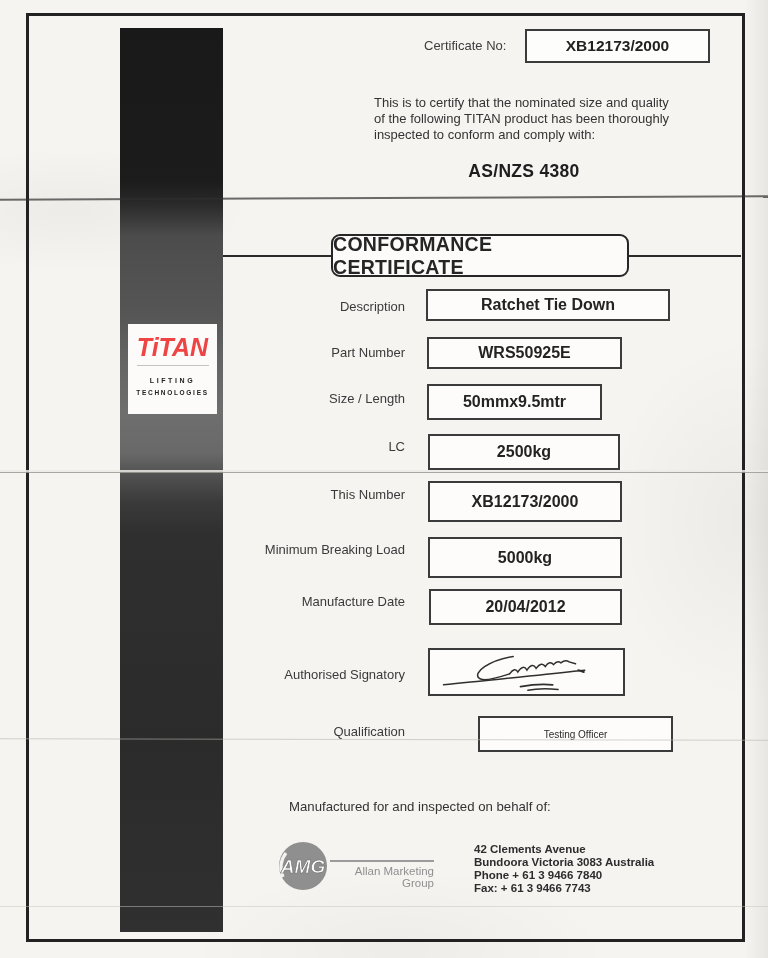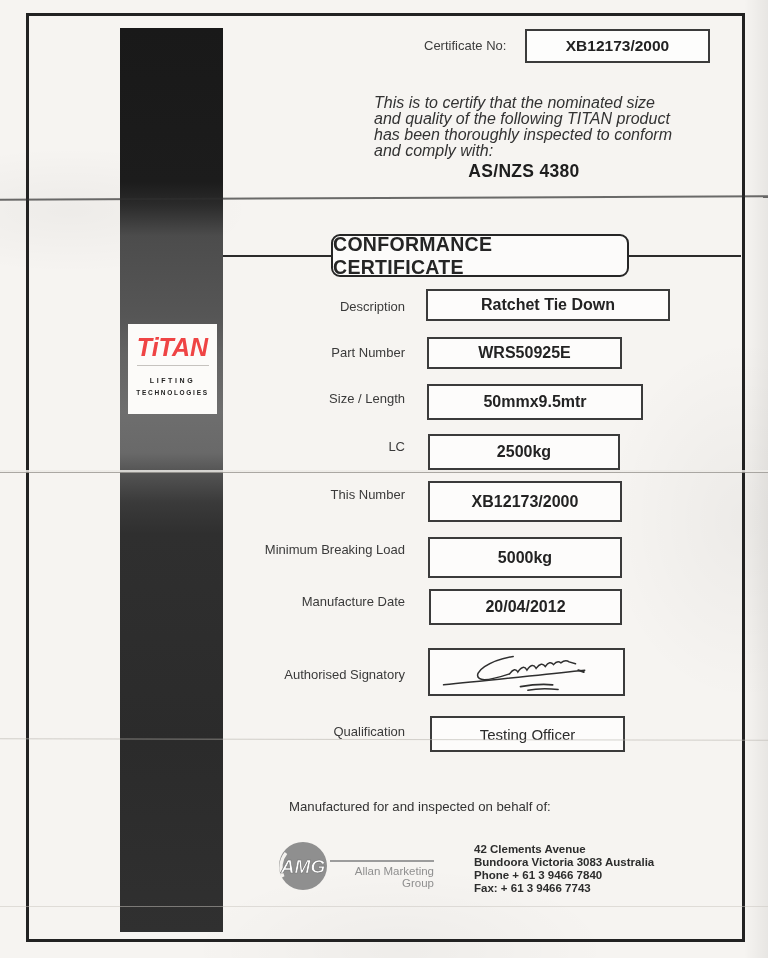--- a/index.html
+++ b/index.html
@@ -31,33 +31,33 @@
   }
   .titan-name{margin-top:9px;font-weight:bold;font-style:italic;font-size:25px;letter-spacing:0px;color:#ef4444;}
   .titan-rule{width:72px;height:1px;background:#c6c3bf;margin-top:3px;}
   .titan-sub1{margin-top:11px;font-size:7px;font-weight:bold;letter-spacing:2.6px;color:#222;}
   .titan-sub2{margin-top:5px;font-size:6.5px;font-weight:bold;letter-spacing:1.7px;color:#222;}
   
   .certno-label{left:424px;top:38px;font-size:13px;color:#3c3c3c;}
   .certno-box{left:525px;top:29px;width:185px;height:34px;border:2px solid #3b3b3b;background:#fdfdfc;
     display:flex;align-items:center;justify-content:center;font-weight:bold;font-size:15.5px;color:#222;}
   
-  .intro{left:374px;top:95px;width:302px;font-size:16px;line-height:16px;color:#333;font-style:italic;}
+  .intro{left:374px;top:95px;width:302px;font-size:13px;line-height:16px;color:#333;}
   .standard{left:374px;top:161px;width:300px;text-align:center;font-family:Liberation Sans, sans-serif;
     font-weight:bold;font-size:17.5px;color:#1e1e1e;letter-spacing:.3px;}
   
   .title-line{left:223px;top:255px;width:518px;height:2px;background:#2b2b2b;}
   .title-box{left:331px;top:234px;width:298px;height:43px;background:#fcfbfa;border:2.5px solid #262626;
     border-radius:9px;display:flex;align-items:center;justify-content:center;
     font-weight:bold;font-size:19.5px;letter-spacing:.3px;color:#252525;z-index:3;}
   
   .flabel{left:145px;width:260px;text-align:right;font-size:13px;color:#3a3a3a;z-index:5;}
   .fbox{border:2px solid #3b3b3b;background:#fdfcfb;display:flex;align-items:center;justify-content:center;
     font-weight:bold;font-size:16px;color:#232323;z-index:5;}
-  .fbox.regular{font-weight:normal;font-size:15px;color:#2b2b2b;}
+  .fbox.regular{font-weight:normal;font-size:10px;color:#2b2b2b;margin-left:48px;}
   
   .mfg-line{left:289px;top:799px;font-size:13.2px;color:#333;}
   .amg-logo{left:277px;top:840px;width:52px;height:52px;}
   .amg-name{left:330px;top:860px;width:104px;font-size:11.5px;color:#8f8f8f;border-top:2px solid #9c9c9c;padding-top:3px;text-align:right;}
   .address{left:474px;top:843px;font-size:11.5px;font-weight:bold;line-height:13px;color:#2d2d2d;}
   
   .crease1{left:0;top:197px;width:768px;height:1.6px;background:#2f2f2f;opacity:.7;transform:rotate(-.25deg);z-index:6;}
   .crease2{left:0;top:470px;width:768px;height:3px;opacity:.85;z-index:6;
     background:linear-gradient(180deg,#edebe7 0%,#edebe7 55%,#9d9a95 56%,#9d9a95 100%);}
   .crease3{left:0;top:739px;width:768px;height:1px;background:#b9b5af;opacity:.6;z-index:6;transform:rotate(.1deg);}
@@ -94,21 +94,21 @@
   <div class="abs title-line"></div>
   <div class="abs title-box">CONFORMANCE CERTIFICATE</div>
 
   <div class="abs flabel" style="top:299px">Description</div>
   <div class="abs fbox" style="left:426px;top:289px;width:244px;height:32px">Ratchet Tie Down</div>
 
   <div class="abs flabel" style="top:345px">Part Number</div>
   <div class="abs fbox" style="left:427px;top:337px;width:195px;height:32px">WRS50925E</div>
 
   <div class="abs flabel" style="top:391px">Size / Length</div>
-  <div class="abs fbox" style="left:427px;top:384px;width:216px;height:36px">50mmx9.5mtr</div>
+  <div class="abs fbox" style="left:427px;top:384px;width:175px;height:36px">50mmx9.5mtr</div>
 
   <div class="abs flabel" style="top:439px">LC</div>
   <div class="abs fbox" style="left:428px;top:434px;width:192px;height:36px">2500kg</div>
 
   <div class="abs flabel" style="top:487px">This Number</div>
   <div class="abs fbox" style="left:428px;top:481px;width:194px;height:41px">XB12173/2000</div>
 
   <div class="abs flabel" style="top:542px">Minimum Breaking Load</div>
   <div class="abs fbox" style="left:428px;top:537px;width:194px;height:41px">5000kg</div>
 

